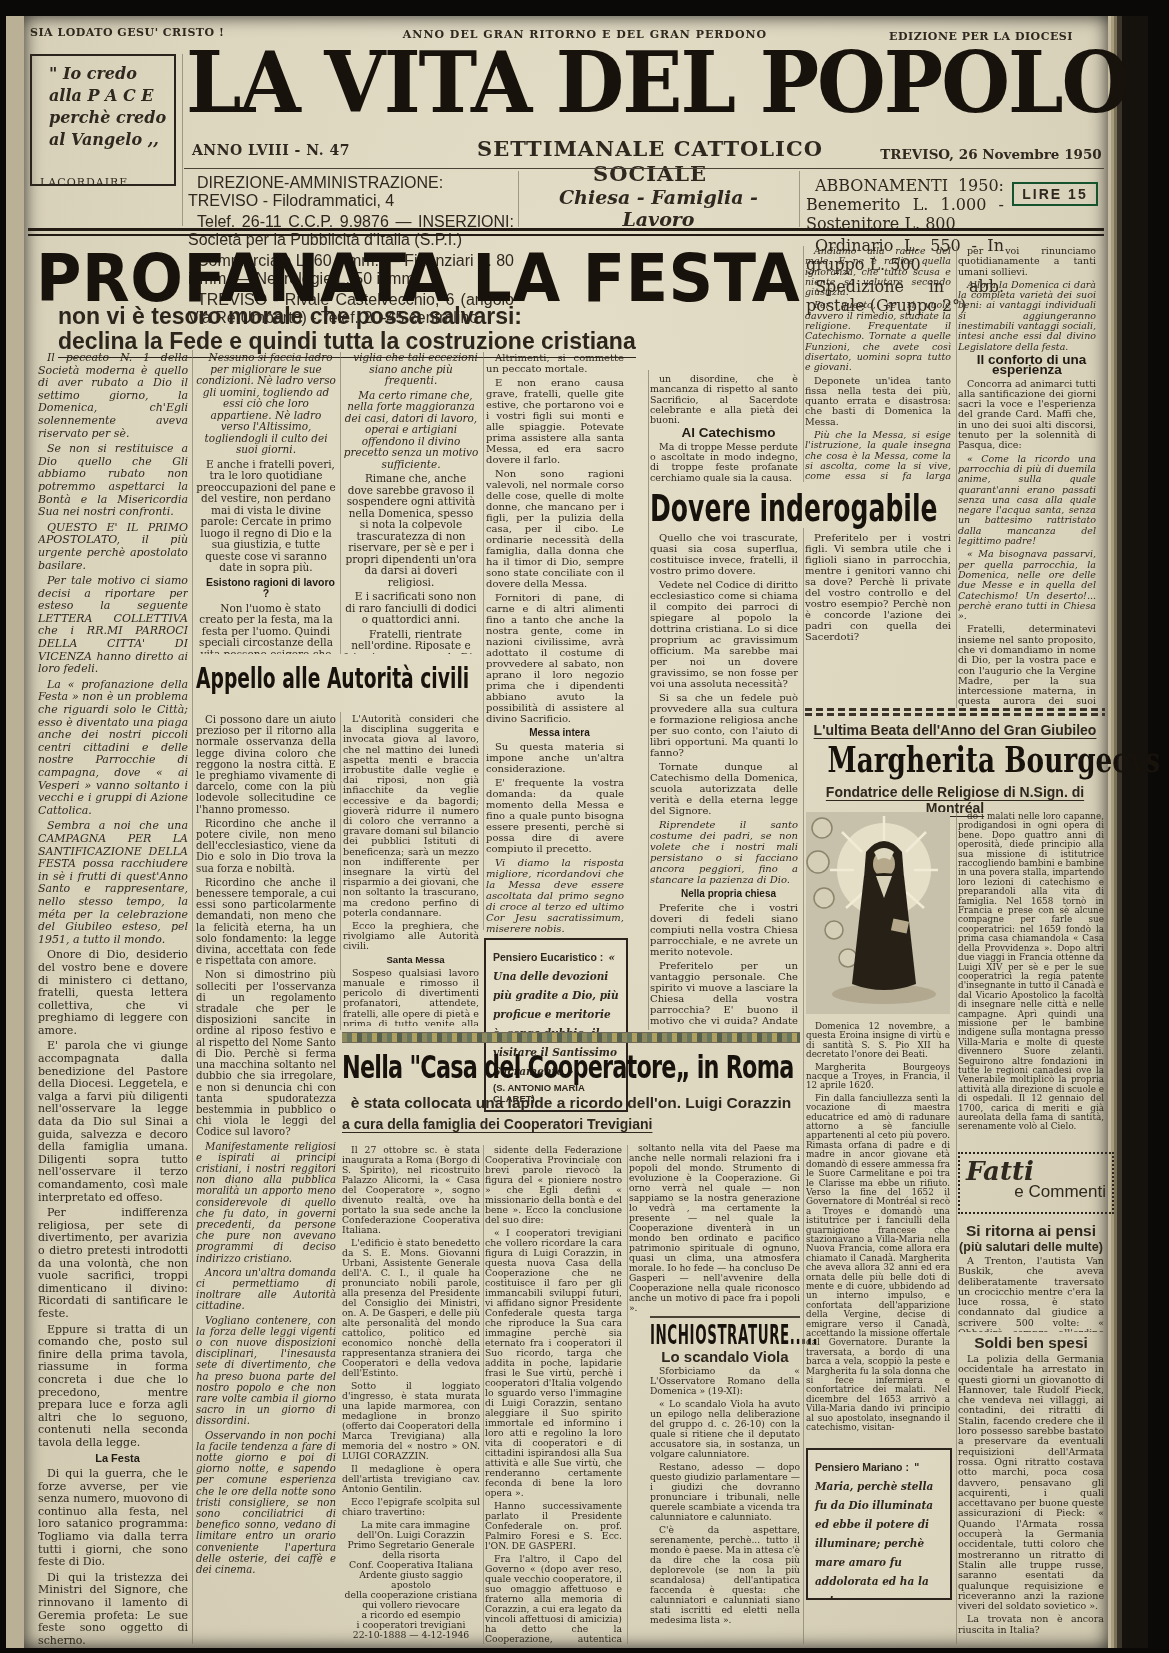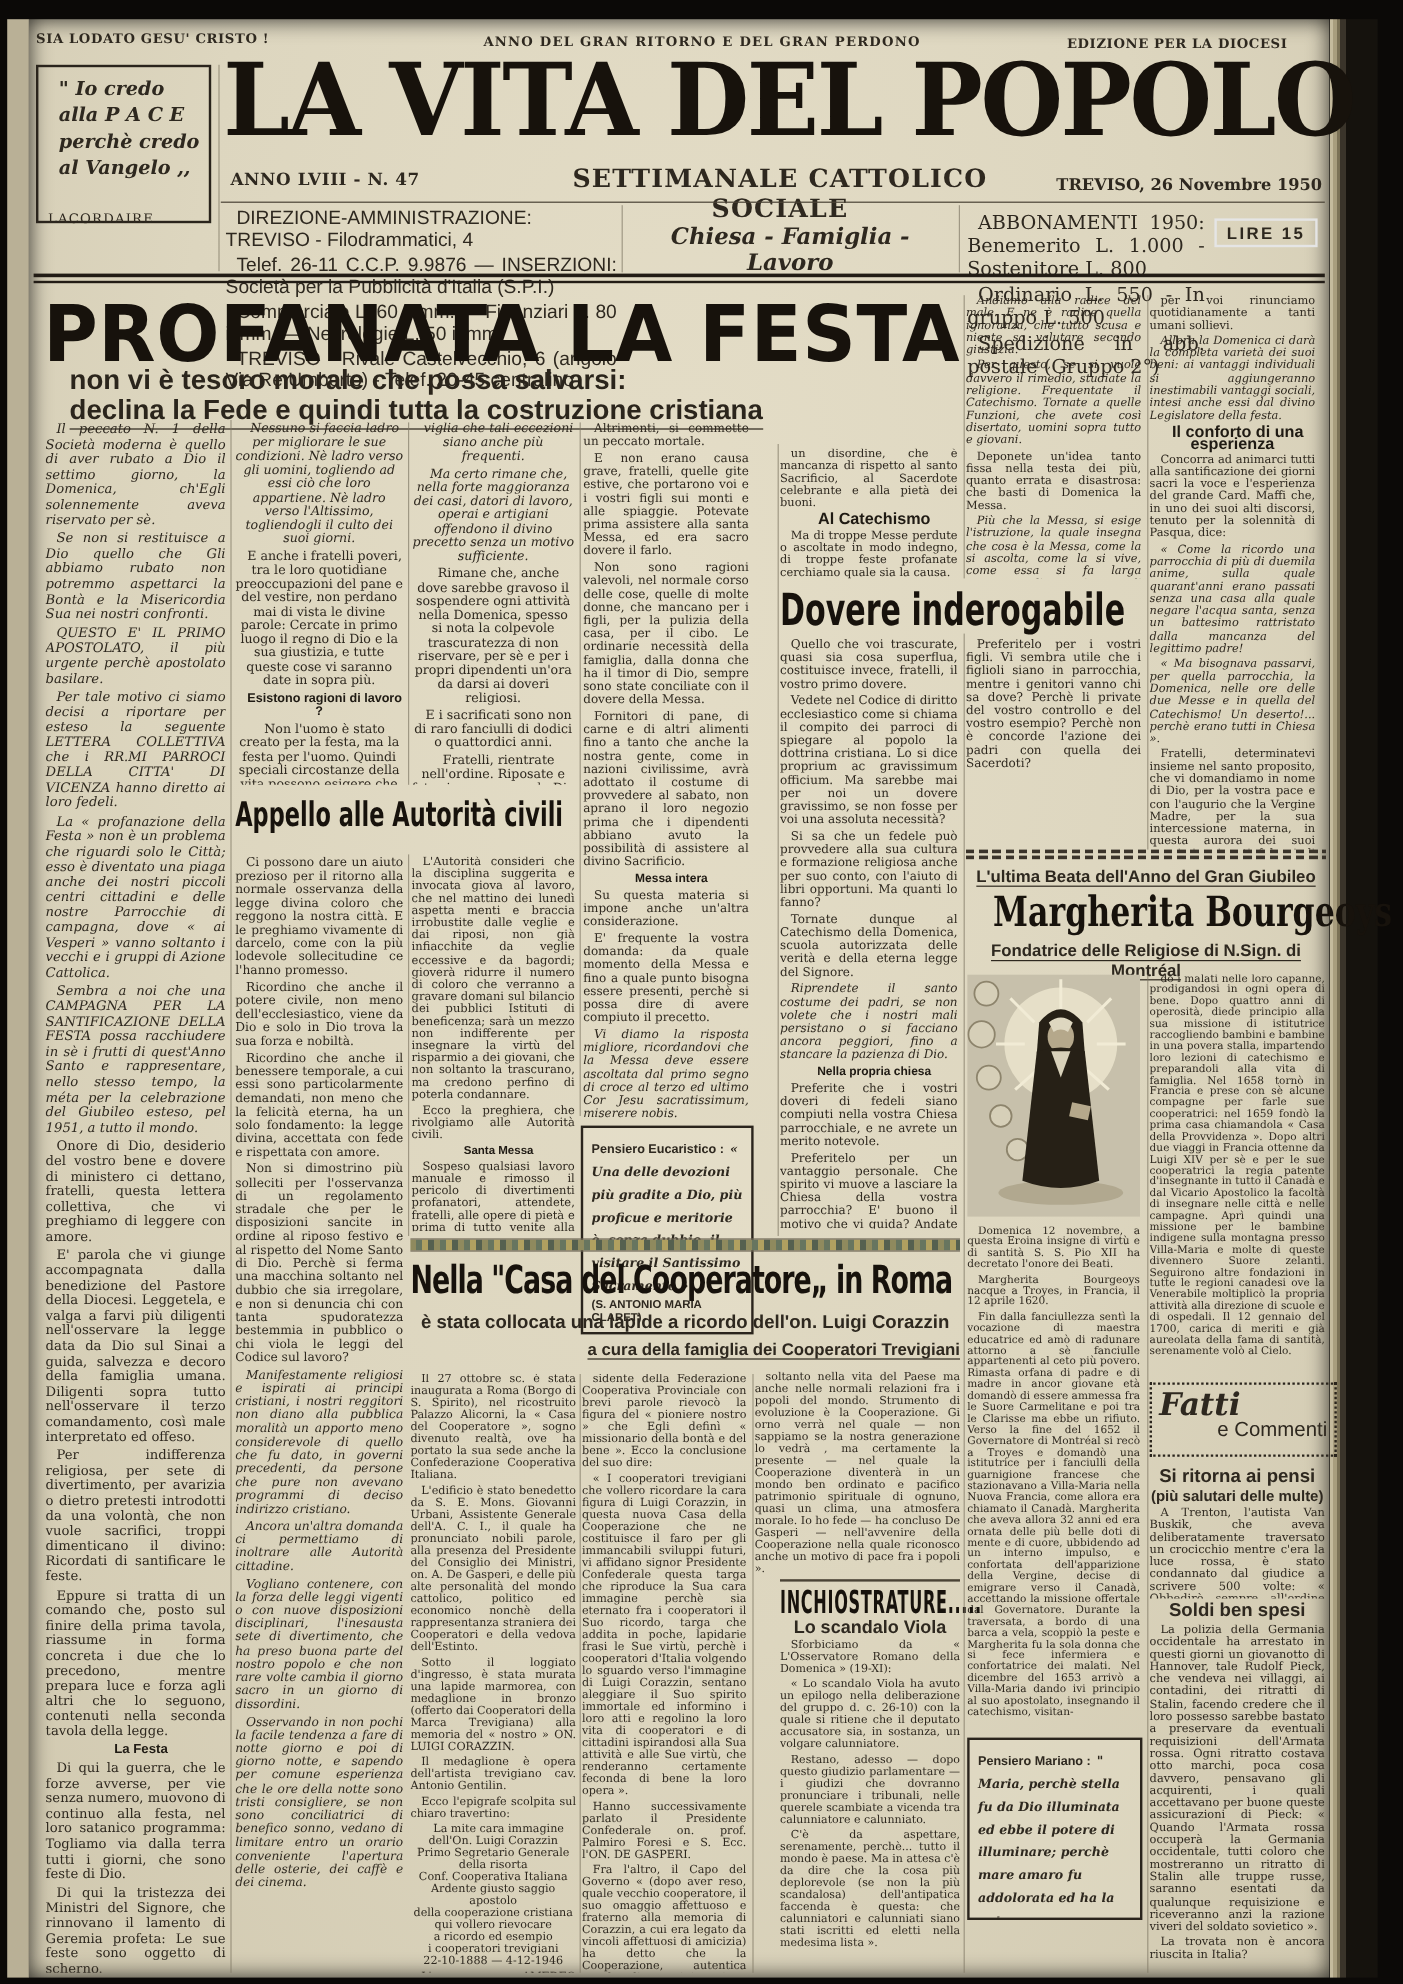--- a/index.html
+++ b/index.html
@@ -75,21 +75,21 @@
     <p class="pp k-a">TREVISO - Rivale Castelvecchio, 6 (angolo Via Re Umberto) - Telef. 20-45 centralino</p>
   </div>
 <div class="vrule" style="left:518px;top:171px;height:56px;"></div>
 <div class="t" style="left:520px;top:186px;width:277px;text-align:center;font-size:19px;font-weight:bold;font-style:italic;">Chiesa - Famiglia - Lavoro</div>
 <div class="vrule" style="left:799px;top:171px;height:56px;"></div>
 <div class="col" style="left:806px;top:176px;width:198px;">
     <p class="pp k-s">ABBONAMENTI 1950: Benemerito L. 1.000 - Sostenitore L. 800</p>
     <p class="pp k-s">Ordinario L. 550 - In gruppo L. 500</p>
     <p class="pp k-s">Spedizione in abb. postale (Gruppo 2°)</p>
   </div>
-<div class="t sans" style="left:1012px;top:182px;width:82px;height:20px;border:2px solid #e5e5e5;text-align:center;font-weight:bold;font-size:14px;letter-spacing:2px;line-height:20px;">LIRE 15</div>
+<div class="t sans" style="left:1012px;top:182px;width:82px;height:20px;border:2px solid #14532d;text-align:center;font-weight:bold;font-size:14px;letter-spacing:2px;line-height:20px;">LIRE 15</div>
 <div class="dbl" style="left:28px;top:228px;width:1076px;"></div>
 
 <div class="t hl" style="left:36px;top:240px;width:764px;font-size:62px;letter-spacing:.5px;transform:scaleY(1.05);transform-origin:top left;white-space:nowrap;">PROFANATA LA FESTA</div>
 <div class="t sans" style="left:58px;top:304px;width:700px;font-size:23px;font-weight:bold;color:#2b251c;line-height:25px;">
   <div>non vi è tesoro morale che possa salvarsi:</div>
   <div style="border-bottom:1.5px solid #2b251c;padding-bottom:3px;display:inline-block;">declina la Fede e quindi tutta la costruzione cristiana</div>
 </div>
 
 <div class="col f11" style="left:38px;top:352px;width:150px;height:1292px;">
     <p class="pp k-i">Il peccato N. 1 della Società moderna è quello di aver rubato a Dio il settimo giorno, la Domenica, ch'Egli solennemente aveva riservato per sè.</p>
@@ -251,21 +251,21 @@
   </div>
 <div class="t sans" style="left:958px;top:1334px;width:146px;text-align:center;font-size:15.5px;font-weight:bold;">Soldi ben spesi</div>
 <div class="col f95" style="left:958px;top:1354px;width:146px;height:288px;">
     <p class="pp k-p">La polizia della Germania occidentale ha arrestato in questi giorni un giovanotto di Hannover, tale Rudolf Pieck, che vendeva nei villaggi, ai contadini, dei ritratti di Stalin, facendo credere che il loro possesso sarebbe bastato a preservare da eventuali requisizioni dell'Armata rossa. Ogni ritratto costava otto marchi, poca cosa davvero, pensavano gli acquirenti, i quali accettavano per buone queste assicurazioni di Pieck: « Quando l'Armata rossa occuperà la Germania occidentale, tutti coloro che mostreranno un ritratto di Stalin alle truppe russe, saranno esentati da qualunque requisizione e riceveranno anzi la razione viveri del soldato sovietico ».</p>
     <p class="pp k-p">La trovata non è ancora riuscita in Italia?</p>
   </div>
 
 <div class="mosaic" style="left:342px;top:1032px;width:458px;"></div>
 <div class="t hl" style="left:342px;top:1048px;width:458px;font-size:28px;letter-spacing:-1px;transform:scale(.8,1.15);transform-origin:top left;white-space:nowrap;">Nella "Casa del Cooperatore„ in Roma</div>
 <div class="t sans" style="left:342px;top:1094px;width:458px;text-align:center;font-size:15.5px;font-weight:bold;">è stata collocata una lapide a ricordo dell'on. Luigi Corazzin</div>
-<div class="t sans" style="left:342px;top:1116px;width:458px;text-align:right;font-size:14px;font-weight:bold;"><span class="u">a cura della famiglia dei Cooperatori Trevigiani</span></div>
+<div class="t sans" style="left:342px;top:1116px;width:458px;text-align:left;font-size:14px;font-weight:bold;"><span class="u">a cura della famiglia dei Cooperatori Trevigiani</span></div>
 <div class="col f93" style="left:342px;top:1145px;width:138px;height:499px;">
     <p class="pp k-p">Il 27 ottobre sc. è stata inaugurata a Roma (Borgo di S. Spirito), nel ricostruito Palazzo Alicorni, la « Casa del Cooperatore », sogno divenuto realtà, ove ha portato la sua sede anche la Confederazione Cooperativa Italiana.</p>
     <p class="pp k-p">L'edificio è stato benedetto da S. E. Mons. Giovanni Urbani, Assistente Generale dell'A. C. I., il quale ha pronunciato nobili parole, alla presenza del Presidente del Consiglio dei Ministri, on. A. De Gasperi, e delle più alte personalità del mondo cattolico, politico ed economico nonchè della rappresentanza straniera dei Cooperatori e della vedova dell'Estinto.</p>
     <p class="pp k-p">Sotto il loggiato d'ingresso, è stata murata una lapide marmorea, con medaglione in bronzo (offerto dai Cooperatori della Marca Trevigiana) alla memoria del « nostro » ON. LUIGI CORAZZIN.</p>
     <p class="pp k-p">Il medaglione è opera dell'artista trevigiano cav. Antonio Gentilin.</p>
     <p class="pp k-p">Ecco l'epigrafe scolpita sul chiaro travertino:</p>
     <p class="pp k-c">La mite cara immagine
 dell'On. Luigi Corazzin
 Primo Segretario Generale
 della risorta

